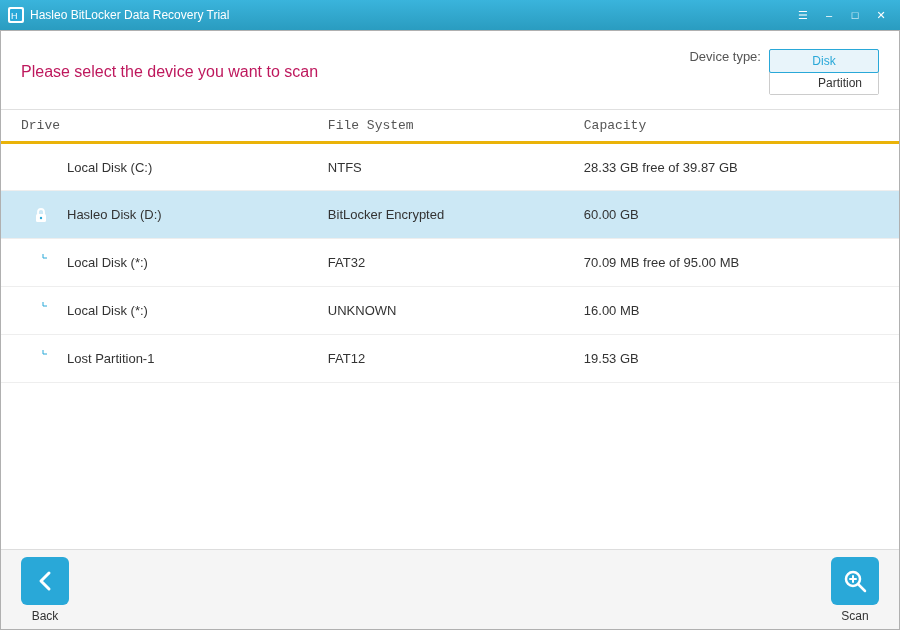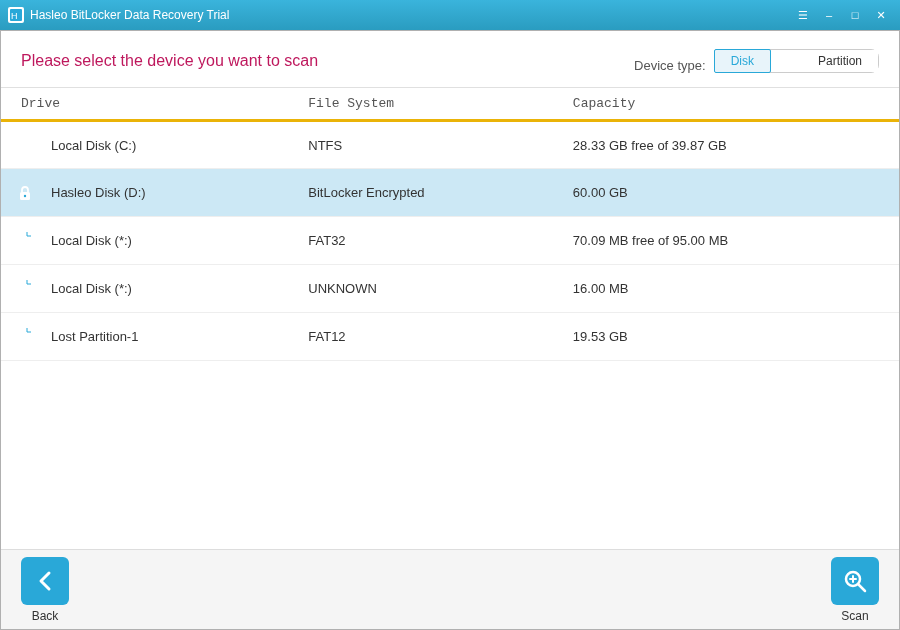--- a/index.html
+++ b/index.html
@@ -67,31 +67,32 @@
       justify-content: space-between;
       border-bottom: 1px solid #e0e0e0;
     }
     .header-title {
       font-size: 16px;
       color: #be185d;
       font-weight: 400;
     }
     .device-type-area {
       display: flex;
-      align-items: flex-end;
+      align-items: flex-start;
       gap: 8px;
     }
     .device-type-label {
       color: #555;
       font-size: 13px;
     }
     .device-type-buttons {
       display: flex;
       border: 1px solid #ccc;
-      border-radius: 8px;
+      border-radius: 2px;
+      flex-direction: column;
     }
     .device-type-btn {
       padding: 4px 16px;
       font-size: 12px;
       border: none;
       cursor: pointer;
       background: white;
       color: #333;
     }
     .device-type-btn.active {
@@ -132,21 +133,21 @@
       border-bottom: 1px solid #eee;
       height: 48px;
     }
     tbody tr.selected { background: #cce8f5; }
     tbody td {
       padding: 4px 12px;
       color: #333;
       font-size: 13px;
       vertical-align: middle;
     }
-    tbody td:first-child { padding-left: 8px; }
+    tbody td:first-child { padding-left: 24px; }
 
     .drive-cell {
       display: flex;
       align-items: center;
       gap: 10px;
     }
     .drive-icon {
       width: 32px;
       height: 32px;
       border-radius: 4px;

